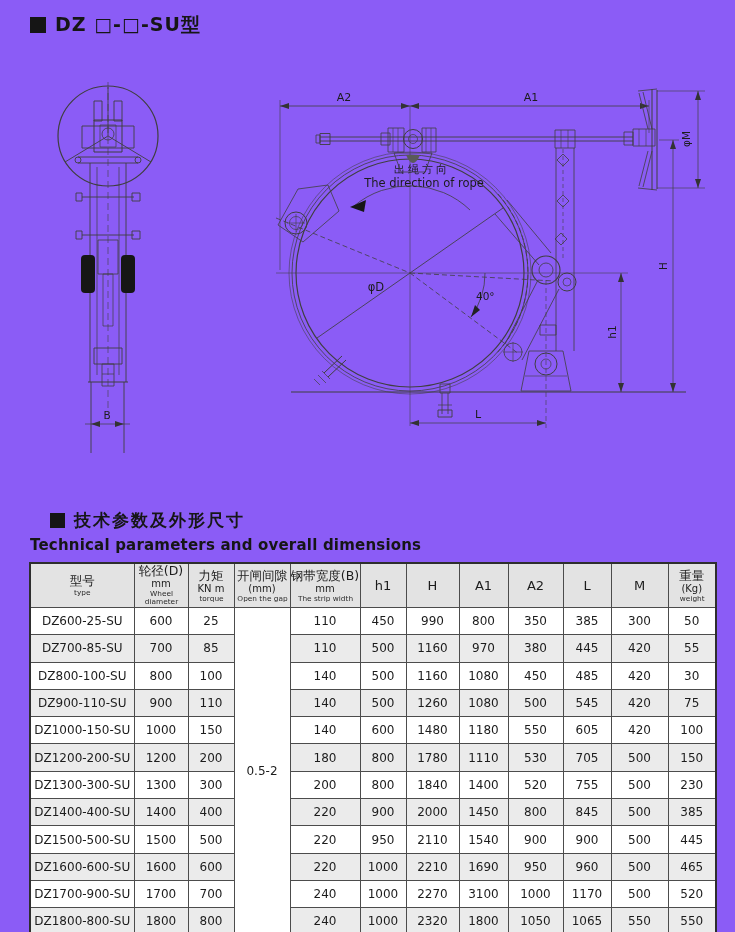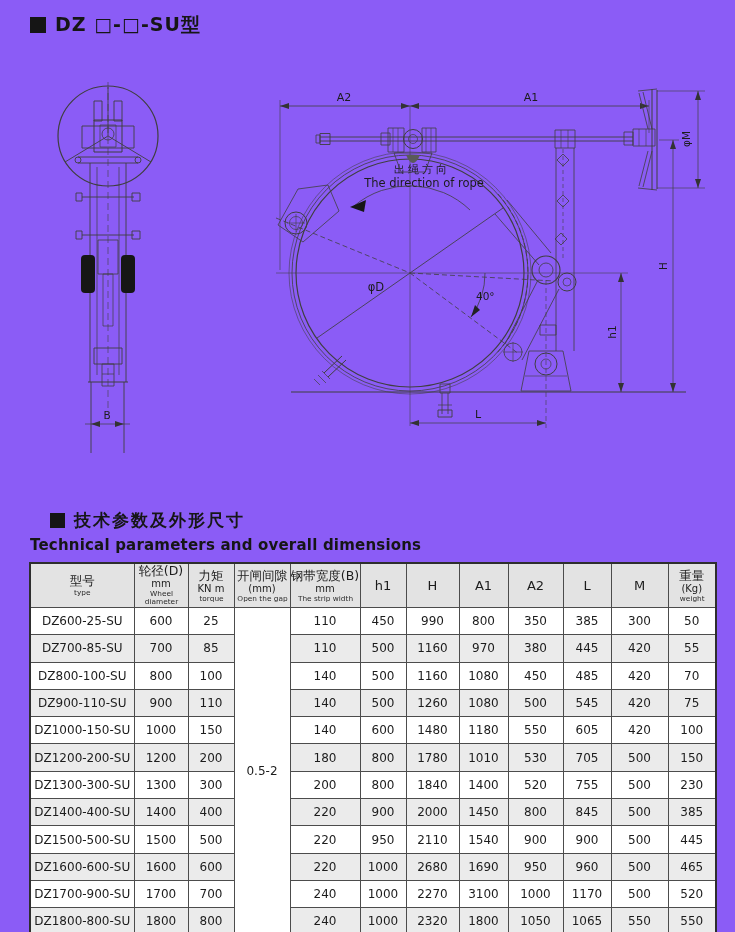--- a/index.html
+++ b/index.html
@@ -372,21 +372,21 @@
           <td>DZ800-100-SU</td>
           <td>800</td>
           <td>100</td>
           <td>140</td>
           <td>500</td>
           <td>1160</td>
           <td>1080</td>
           <td>450</td>
           <td>485</td>
           <td>420</td>
-          <td>70</td>
+          <td>30</td>
         </tr>
         <tr>
           <td>DZ900-110-SU</td>
           <td>900</td>
           <td>110</td>
           <td>140</td>
           <td>500</td>
           <td>1260</td>
           <td>1080</td>
           <td>500</td>
@@ -407,21 +407,21 @@
           <td>420</td>
           <td>100</td>
         </tr>
         <tr>
           <td>DZ1200-200-SU</td>
           <td>1200</td>
           <td>200</td>
           <td>180</td>
           <td>800</td>
           <td>1780</td>
-          <td>1010</td>
+          <td>1110</td>
           <td>530</td>
           <td>705</td>
           <td>500</td>
           <td>150</td>
         </tr>
         <tr>
           <td>DZ1300-300-SU</td>
           <td>1300</td>
           <td>300</td>
           <td>200</td>
@@ -458,21 +458,21 @@
           <td>900</td>
           <td>500</td>
           <td>445</td>
         </tr>
         <tr>
           <td>DZ1600-600-SU</td>
           <td>1600</td>
           <td>600</td>
           <td>220</td>
           <td>1000</td>
-          <td>2680</td>
+          <td>2210</td>
           <td>1690</td>
           <td>950</td>
           <td>960</td>
           <td>500</td>
           <td>465</td>
         </tr>
         <tr>
           <td>DZ1700-900-SU</td>
           <td>1700</td>
           <td>700</td>

